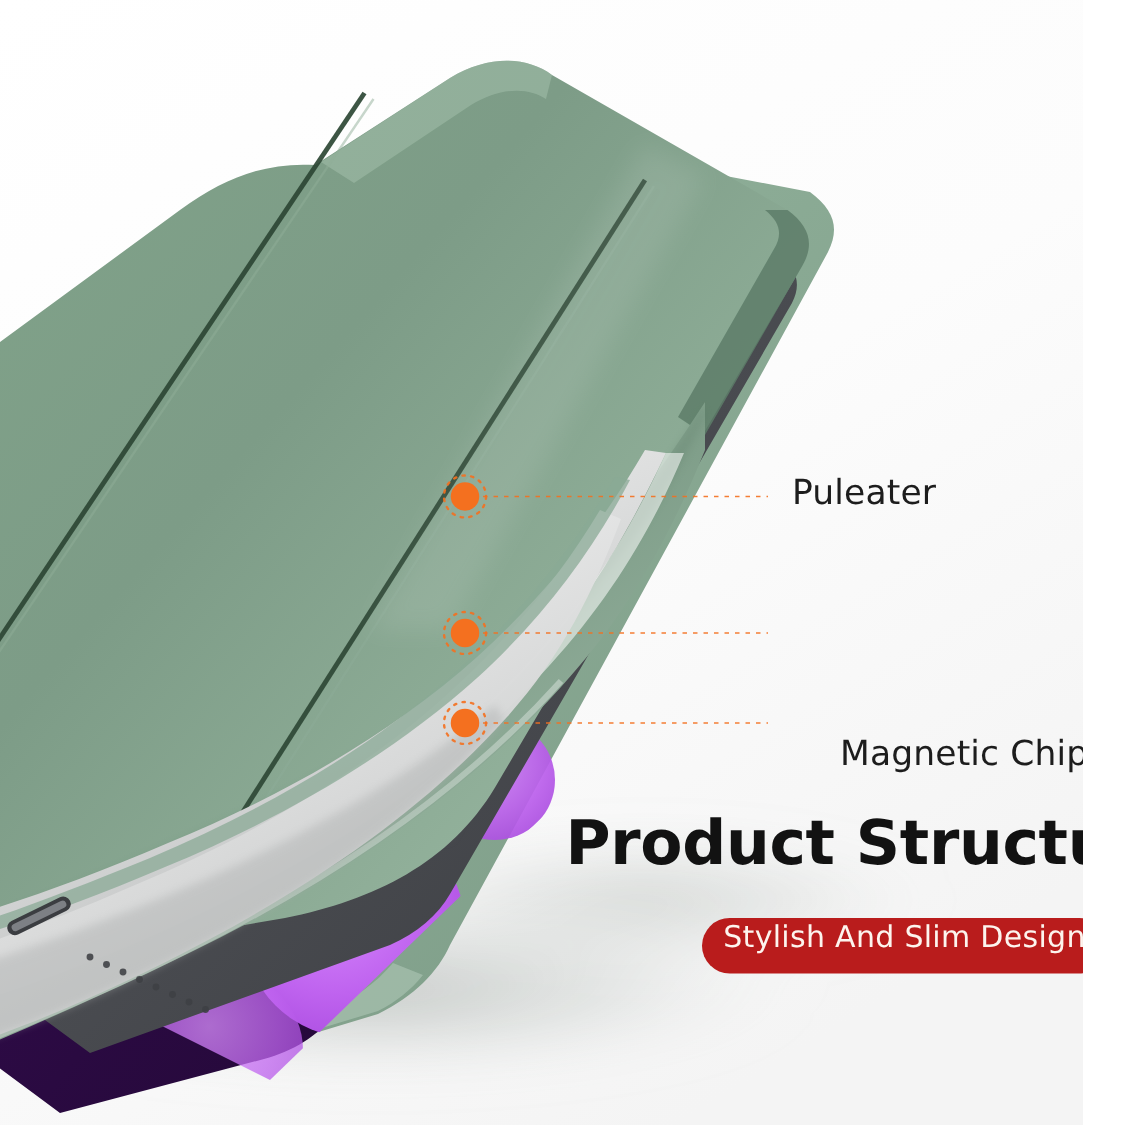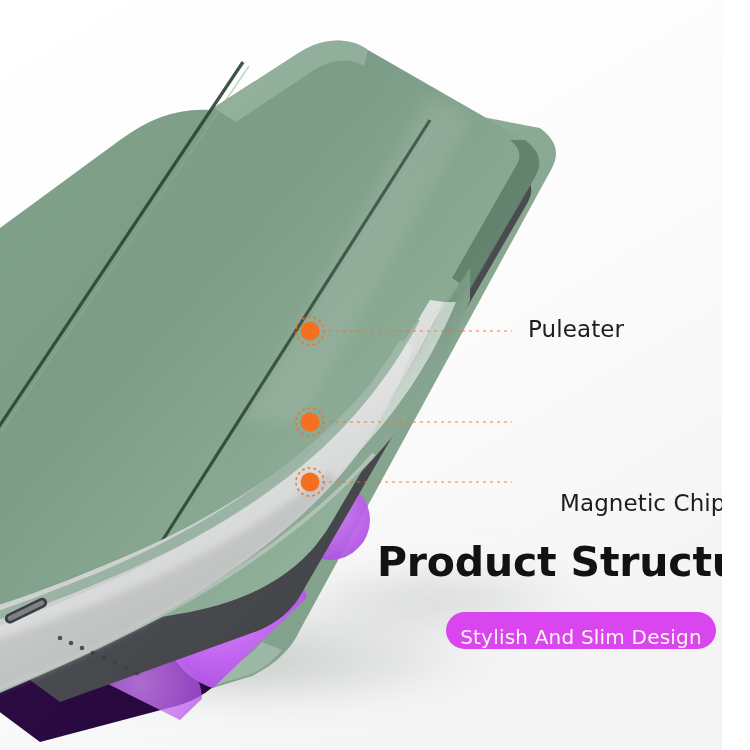--- a/index.html
+++ b/index.html
@@ -48,28 +48,28 @@
     color: #121212;
     letter-spacing: -.2px;
     white-space: nowrap;
     line-height: 1;
     font-family: "DejaVu Sans", "Liberation Sans", sans-serif;
   }
 
   
   #subtitle-pill {
     position: absolute;
-    left: 446px;
+    left: 468px;
     top: 612px;
     width: 270px;
     height: 37px;
     border-radius: 19px;
-    background: #d946ef;
+    background: #b91c1c;
     display: flex;
-    align-items: flex-end;
+    align-items: flex-start;
     justify-content: center;
     box-sizing: border-box;
   }
   #subtitle-pill span {
     color: #fdf4ee;
     font-size: 20px;
     font-weight: 400;
     letter-spacing: .2px;
     white-space: nowrap;
     font-family: "DejaVu Sans", "Liberation Sans", sans-serif;

